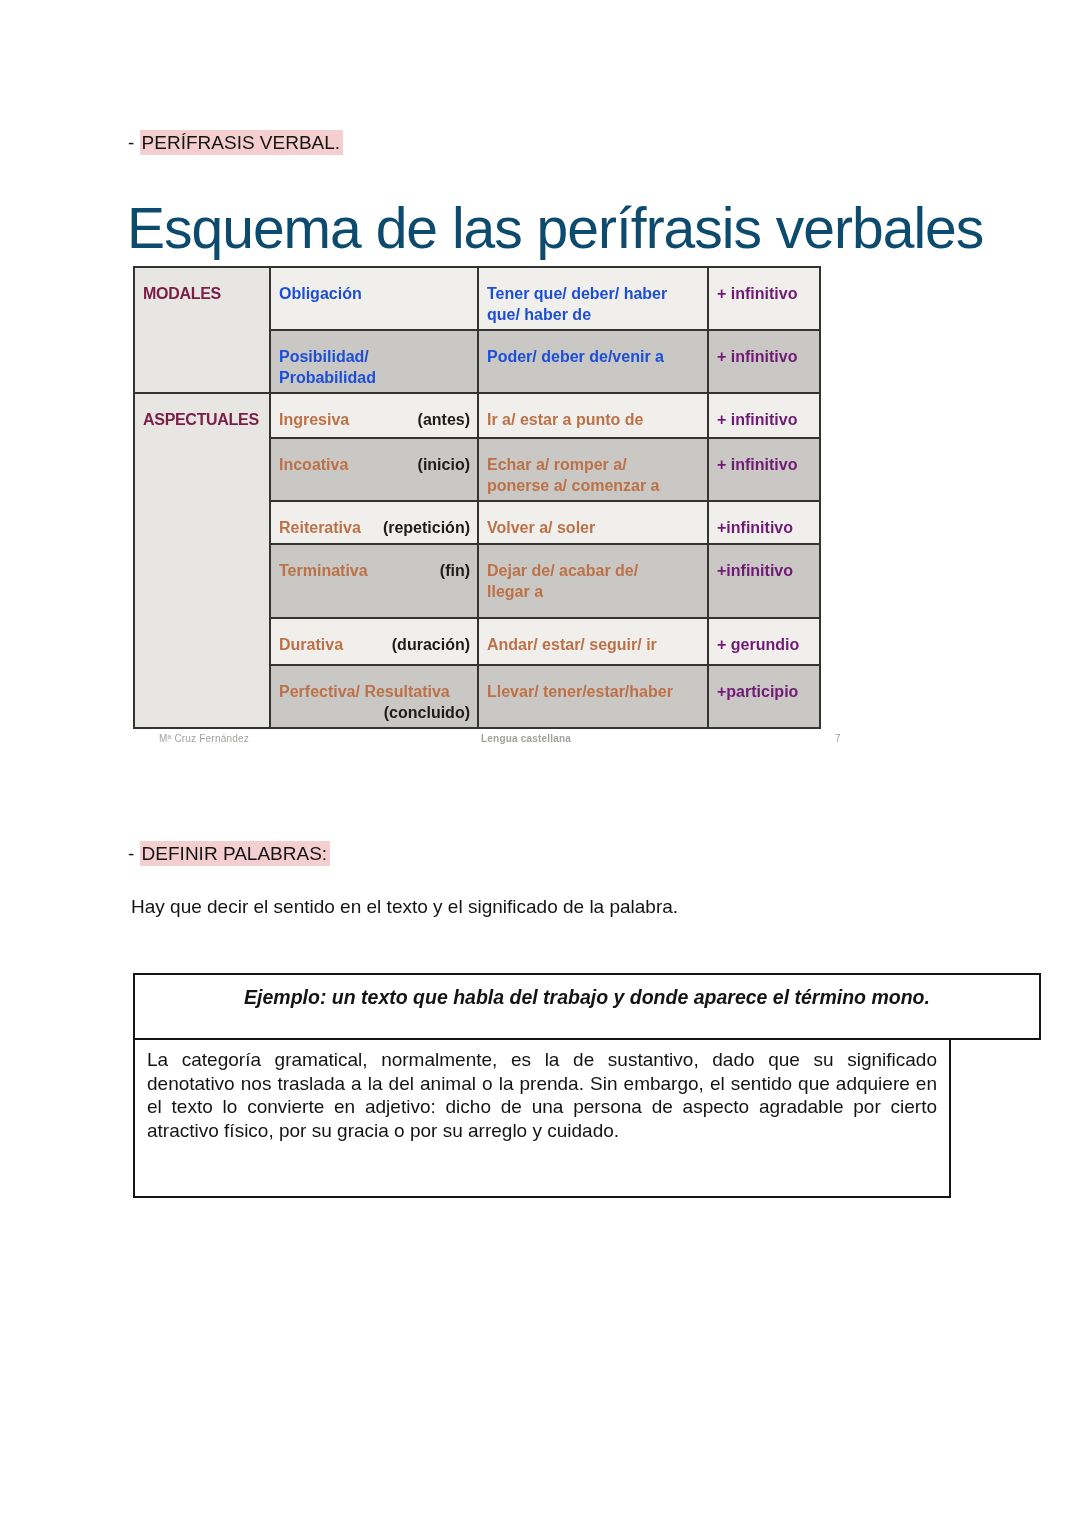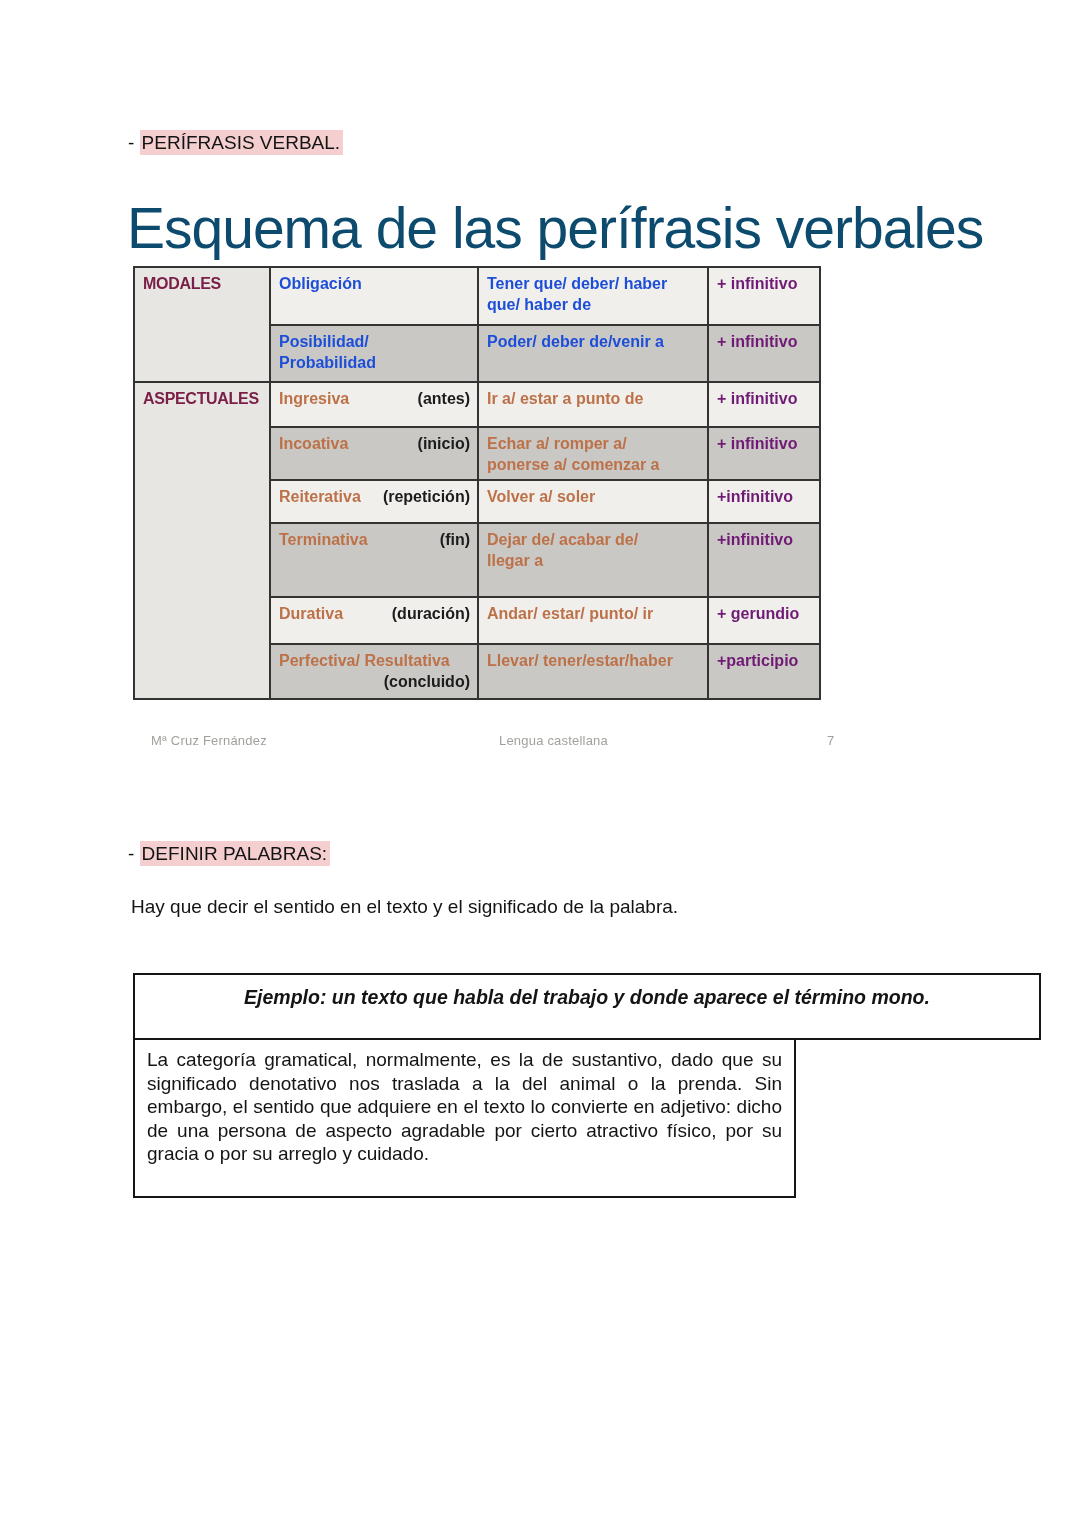--- a/index.html
+++ b/index.html
@@ -16,36 +16,36 @@
 
   
   .slide-title{
     font-size:57px;line-height:50px;font-weight:400;color:#0c4a6e;
     letter-spacing:-1px;white-space:nowrap;
   }
 
   
   table.schema{border-collapse:collapse;table-layout:fixed;width:686px;}
   table.schema td{
-    border:2px solid #333331;vertical-align:top;padding:5px 7px 4px 8px;
+    border:2px solid #333331;vertical-align:top;padding:15px 7px 4px 8px;
     font-size:16px;font-weight:700;line-height:21px;overflow:hidden;
   }
   td.cat{background:#e8e6e3;color:#7a2048;font-size:15.5px;letter-spacing:-0.3px;}
   tr.shade-light td.data{background:#f0efec;}
   tr.shade-gray  td.data{background:#c9c8c5;}
   tr.modal  .cell-type,  tr.modal  .cell-verbs{color:#1d4ed8;}
   tr.aspect .cell-type .tname, tr.aspect .cell-verbs{color:#bd7148;}
   .cell-type{display:flex;flex-wrap:wrap;column-gap:2px;}
   .cell-type .tnote{margin-left:auto;color:#1c1c1c;text-align:right;}
   .cell-verbs, .cell-type .tname{white-space:pre-line;}
   .cell-form{color:#701a75;}
   td.valign-bottom{vertical-align:bottom;padding-bottom:7px;}
 
   
-  .slide-footer-item{font-size:13px;color:#a3a19c;letter-spacing:0.2px;}
+  .slide-footer-item{font-size:10px;color:#a3a19c;letter-spacing:0.2px;margin-left:8px;}
 
   
   .body-text{font-size:19px;line-height:24px;color:#141414;}
 
   
   .example-box{border:2px solid #151515;background:#ffffff;box-sizing:border-box;}
   .example-title{
     font-size:19.5px;font-weight:700;font-style:italic;text-align:center;
     padding-top:11px;color:#141414;
   }
@@ -135,45 +135,45 @@
 llegar a</td>
       <td class="data cell-form">+infinitivo</td>
     </tr>
     <tr class="aspect shade-light" style="height:47px">
       <td class="data">
         <div class="cell-type">
               <span class="tname">Durativa</span>
               <span class="tnote">(duración)</span>
             </div>
       </td>
-      <td class="data cell-verbs">Andar/ estar/ punto/ ir</td>
+      <td class="data cell-verbs">Andar/ estar/ seguir/ ir</td>
       <td class="data cell-form">+ gerundio</td>
     </tr>
     <tr class="aspect shade-gray" style="height:55px">
       <td class="data">
         <div class="cell-type">
               <span class="tname">Perfectiva/ Resultativa</span>
               <span class="tnote">(concluido)</span>
             </div>
       </td>
       <td class="data cell-verbs">Llevar/ tener/estar/haber</td>
       <td class="data cell-form">+participio</td>
     </tr>
   </tbody>
     </table>
 
   <div class="abs slide-footer-item" style="top:733px;left:151px;">Mª Cruz Fernández</div>
-  <div class="abs slide-footer-item" style="top:733px;left:499px;">Lengua castellana</div>
+  <div class="abs slide-footer-item" style="top:733px;left:473px;font-weight:bold;">Lengua castellana</div>
   <div class="abs slide-footer-item" style="top:733px;left:827px;">7</div>
 
   <div class="abs sec-heading" style="top:842px;left:128px;"><span>- </span><mark>DEFINIR PALABRAS:</mark></div>
 
   <div class="abs body-text" style="top:895px;left:131px;width:830px;">Hay que decir el sentido en el texto y el significado de la palabra.</div>
 
   <div class="abs example-box" style="top:973px;left:133px;width:908px;height:67px;">
     <div class="example-title">Ejemplo: un texto que habla del trabajo y donde aparece el término mono.</div>
   </div>
 
-  <div class="abs example-box" style="top:1038px;left:133px;width:663px;height:160px;">
+  <div class="abs example-box" style="top:1038px;left:133px;width:818px;height:160px;">
     <div class="example-body">La categoría gramatical, normalmente, es la de sustantivo, dado que su significado denotativo nos traslada a la del animal o la prenda. Sin embargo, el sentido que adquiere en el texto lo convierte en adjetivo: dicho de una persona de aspecto agradable por cierto atractivo físico, por su gracia o por su arreglo y cuidado.</div>
   </div>
 
 </div>
 
 </body></html>

